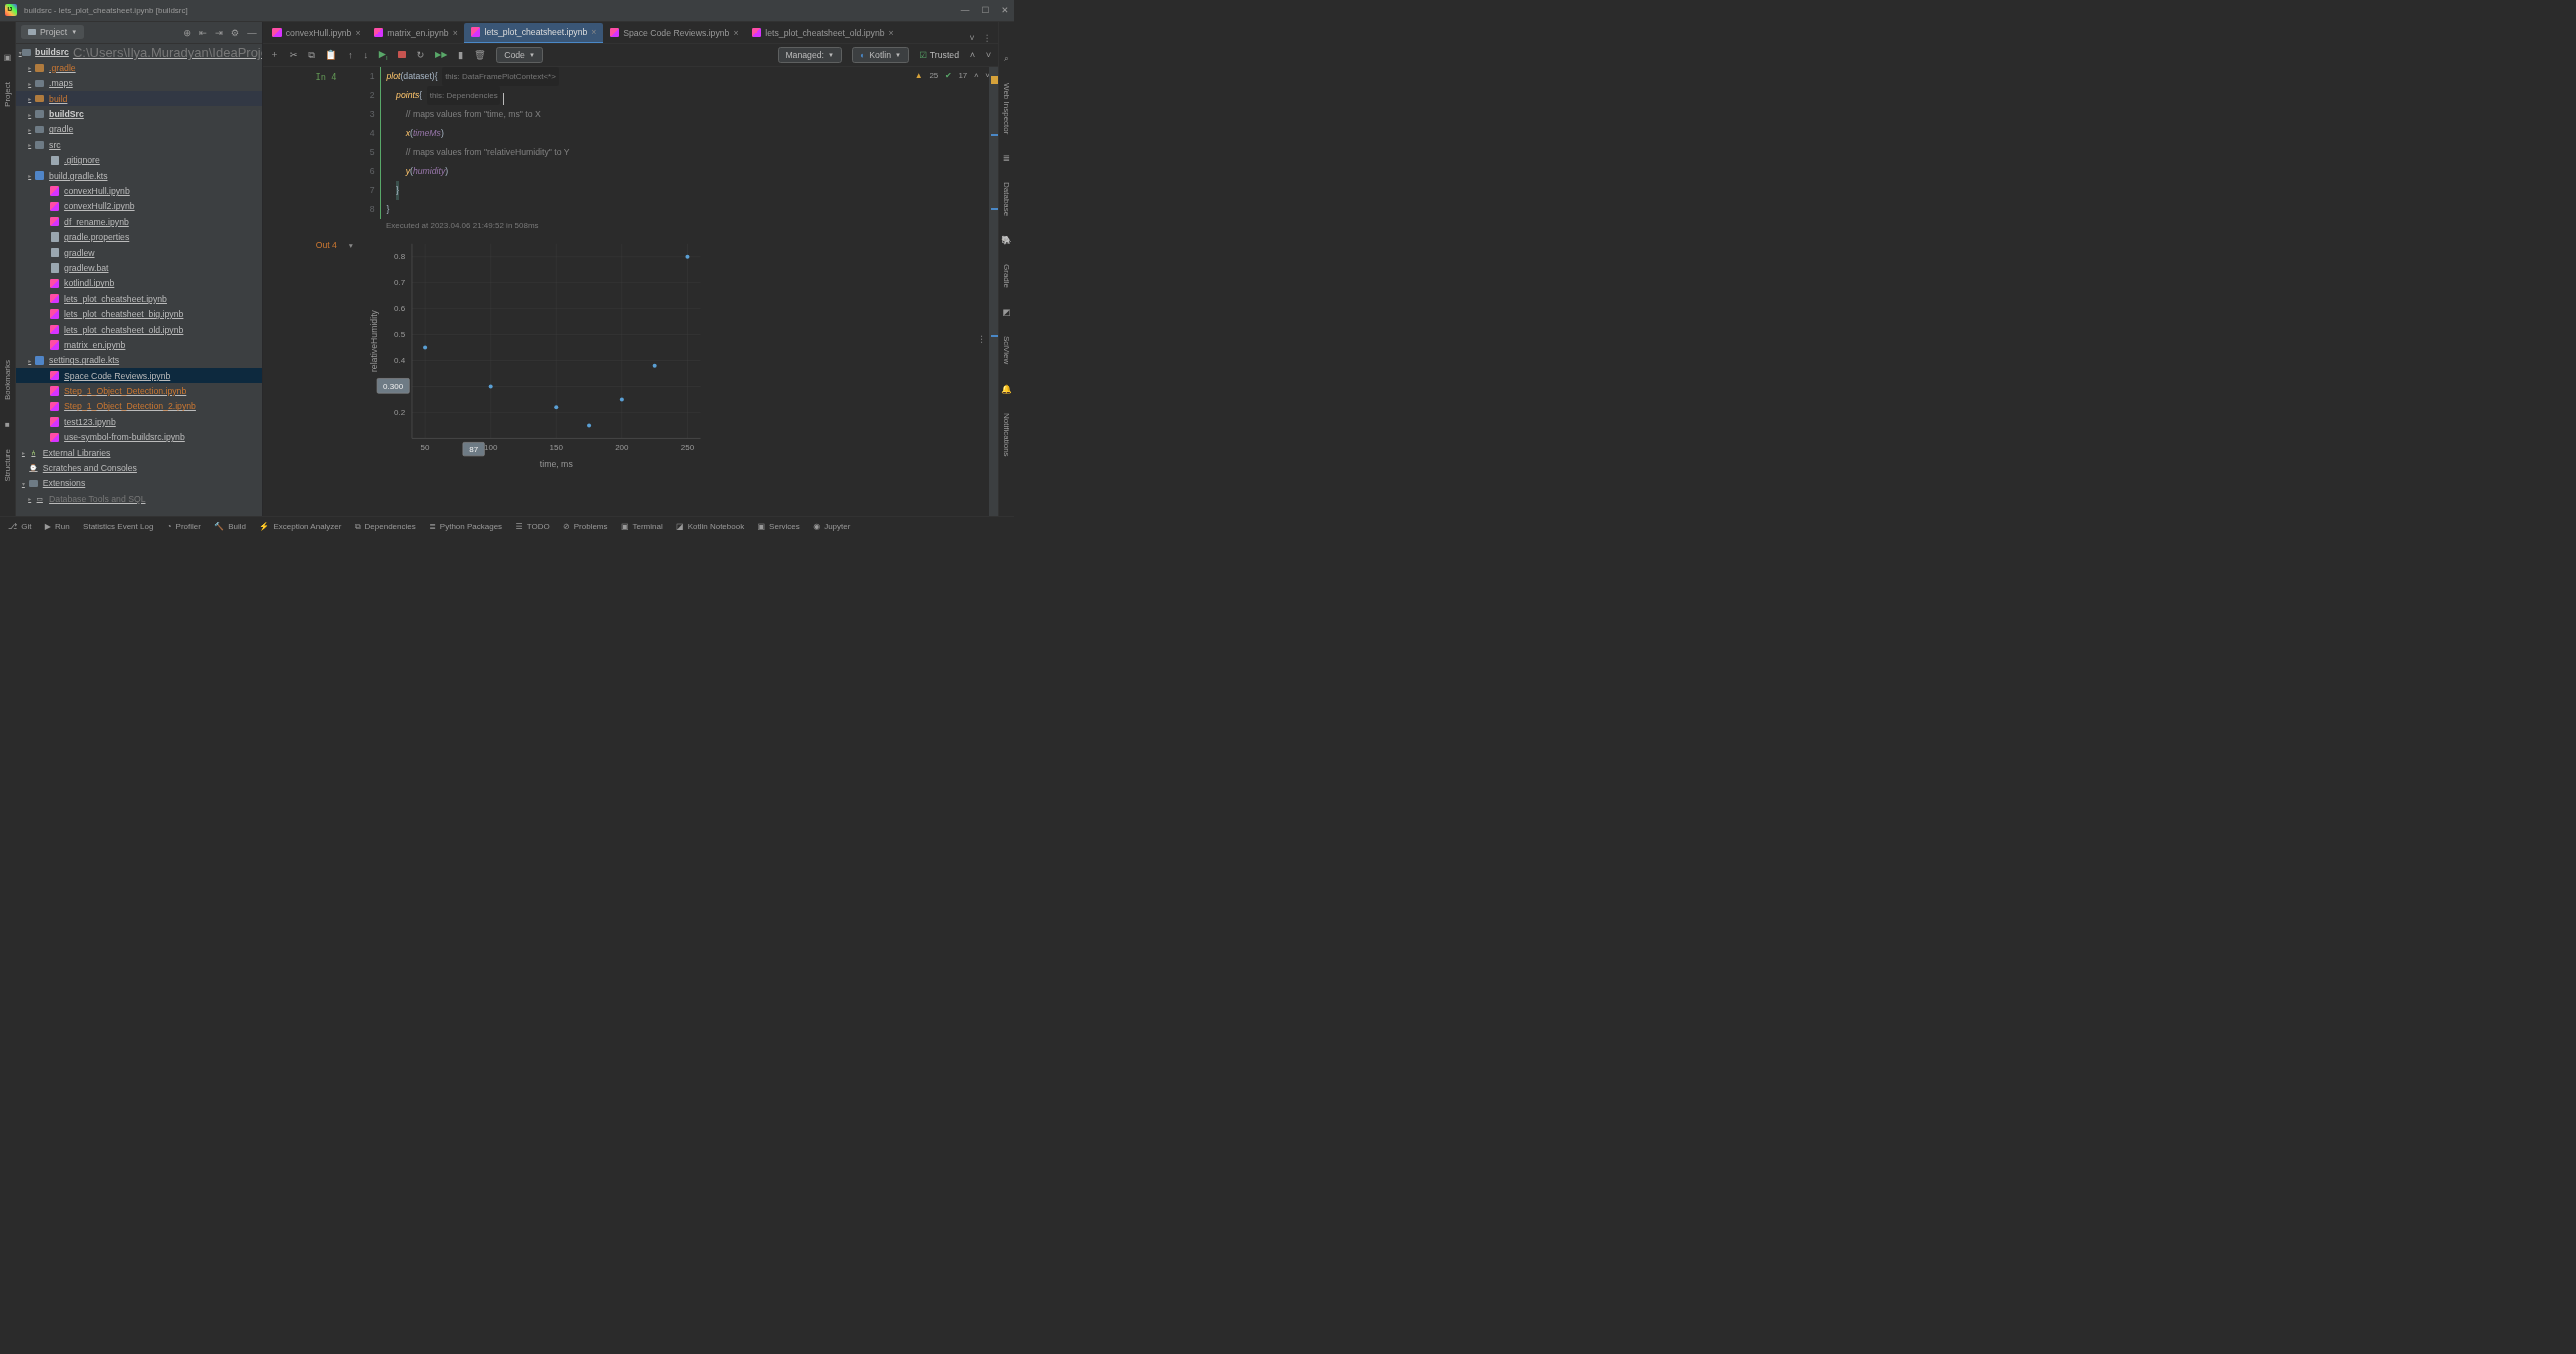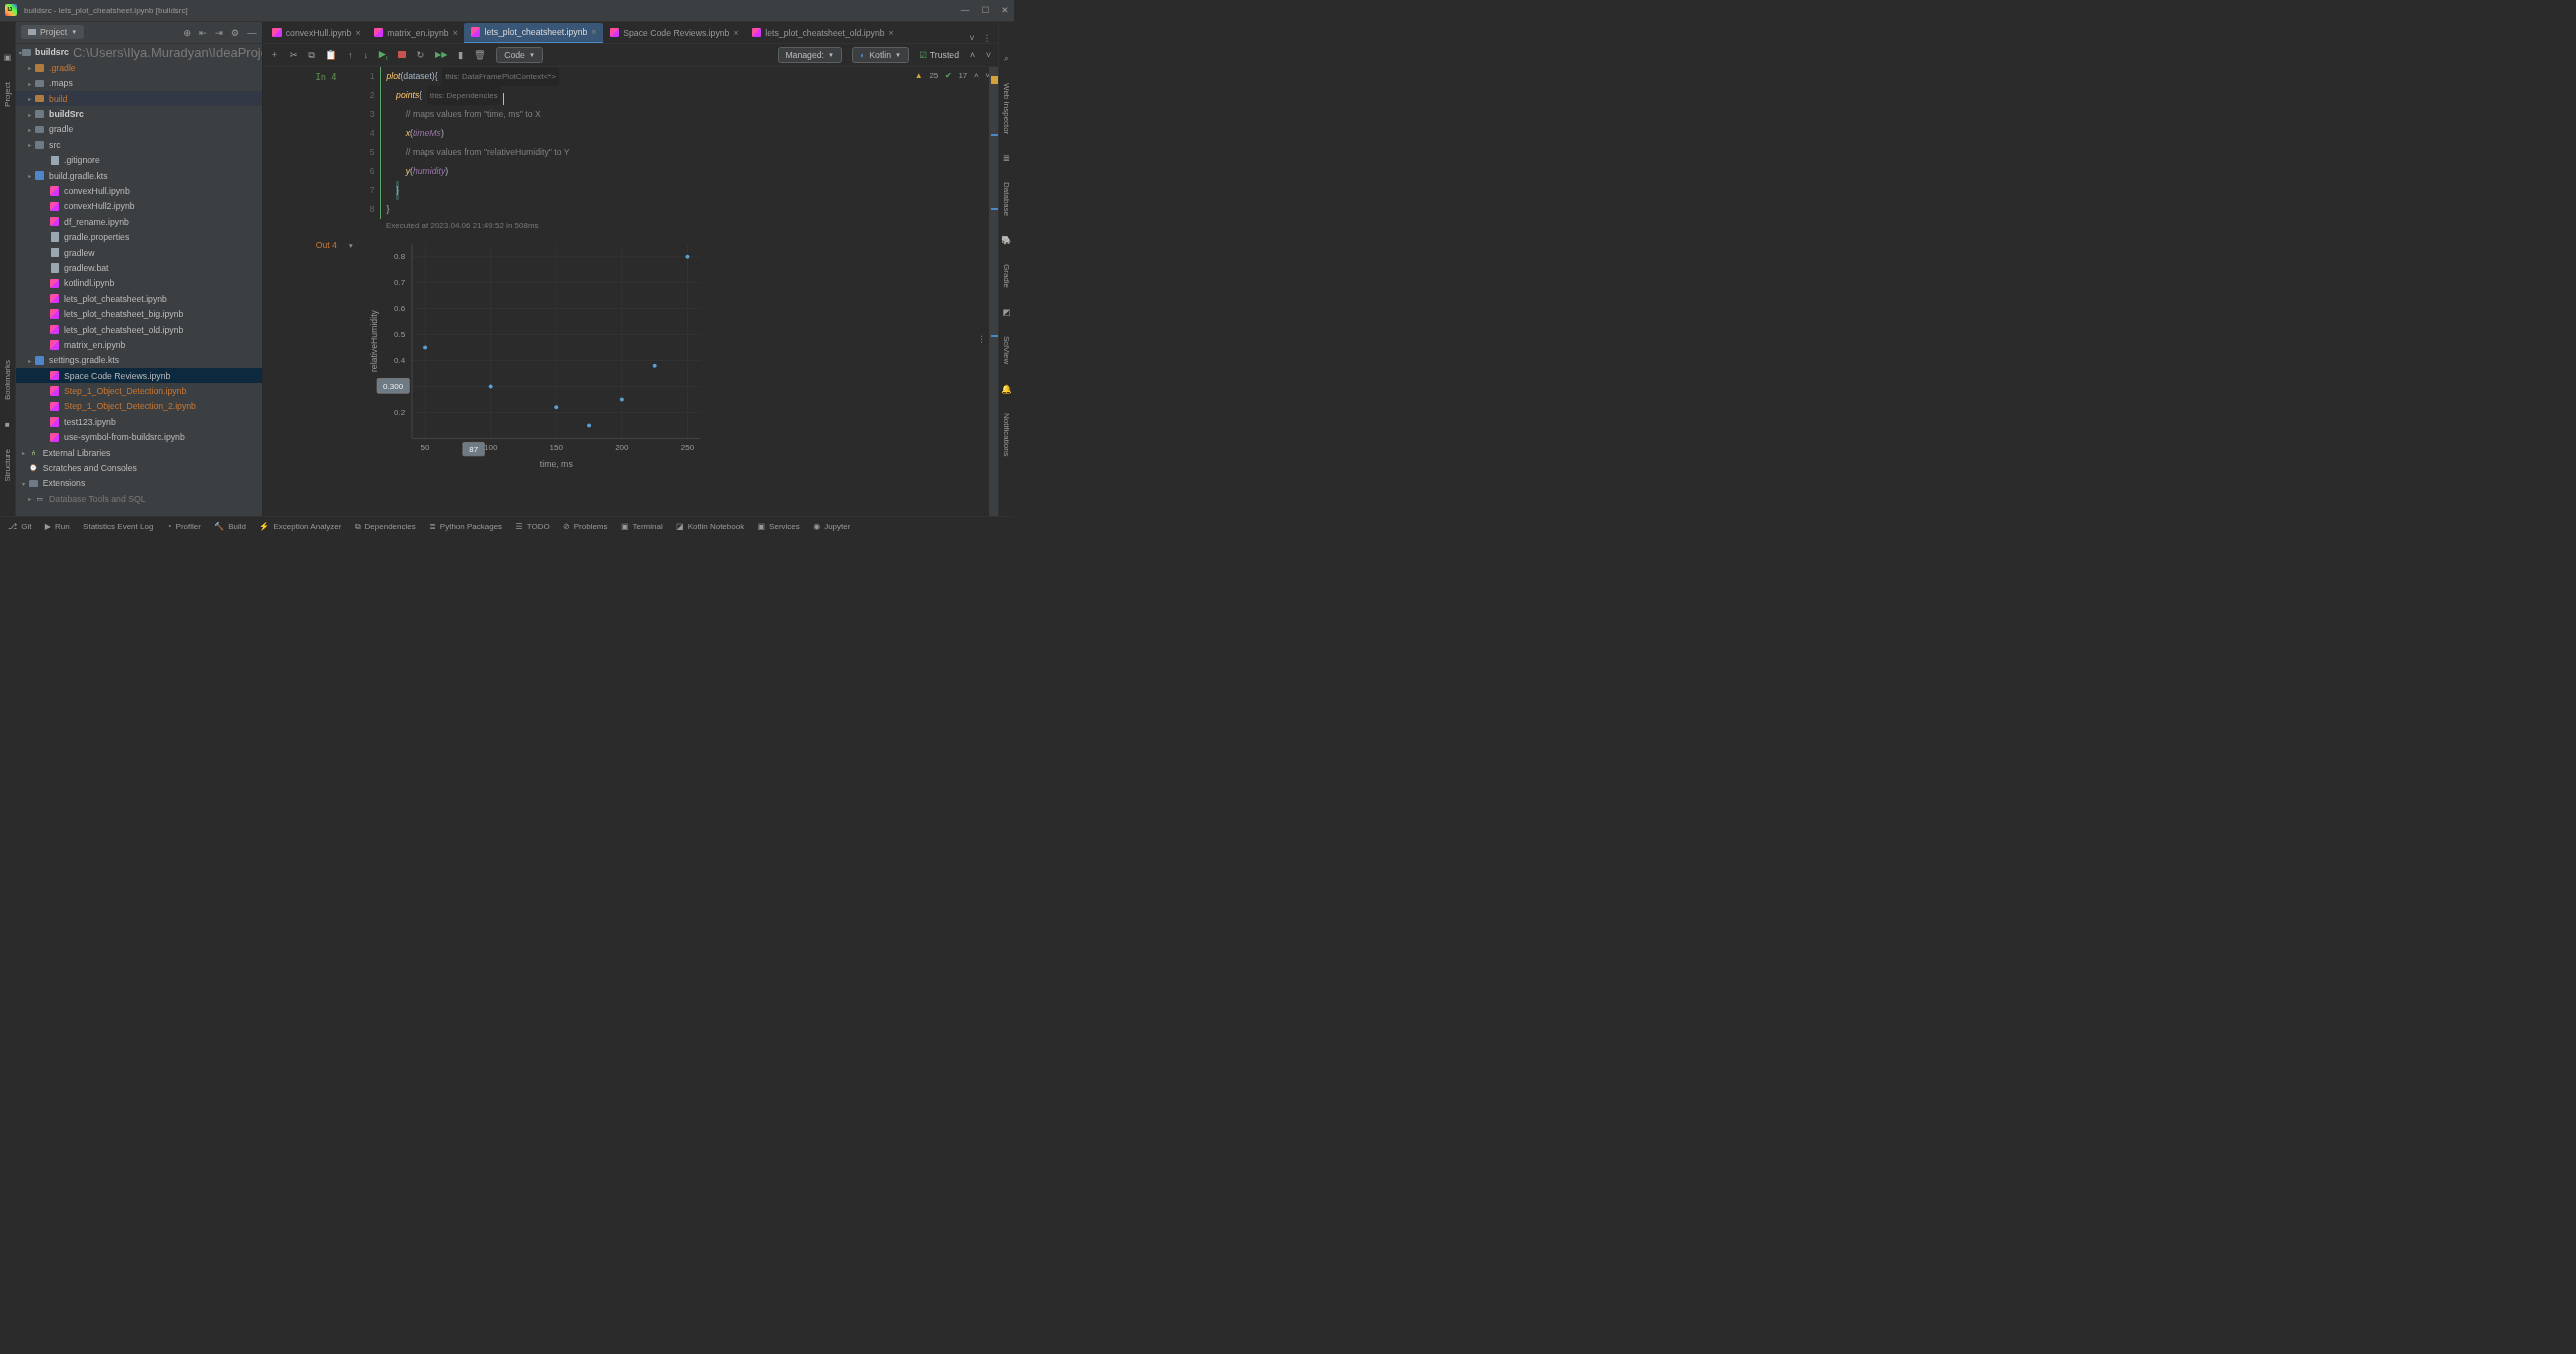--- a/index.html
+++ b/index.html
@@ -18,21 +18,21 @@
 .left-gutter .v-label { writing-mode:vertical-rl; transform:rotate(180deg); color:#999; font-size:8px; cursor:pointer; }
 .left-gutter .v-icon { font-size:8px; color:#999; }
 
 .project-panel { width:247px; background:#3c3f41; border-right:0.7px solid #28282a; display:flex; flex-direction:column; }
 .panel-header { height:22px; display:flex; align-items:center; padding:0 5.4px; border-bottom:0.7px solid #323232; }
 .panel-header .pill { background:#4c5052; border-radius:2.7px; padding:2px 6.7px; display:flex; align-items:center; gap:4px; color:#bbb; }
 .panel-header .pill .folder-ic { width:8px; height:6.7px; background:#9aa7b0; border-radius:0.7px; }
 .panel-header .spacer { flex:1; }
 .panel-header .hicon { color:#999; font-size:9.4px; margin-left:8px; cursor:pointer; }
 
-.tree { flex:1; overflow:auto; padding-top:1.3px; }
+.tree { flex:1; overflow:auto; padding-top:1.3px;text-decoration:underline; }
 .tree-row { display:flex; align-items:center; height:15.4px; padding-left:2.7px; white-space:nowrap; }
 .tree-row.sel { background:#0d293e; }
 .tree-row .chev { width:9.4px; color:#888; font-size:6px; text-align:center; }
 .tree-row .chev.down::before { content:'▾'; }
 .tree-row .chev.right::before { content:'▸'; }
 .tree-row .ic { width:10.7px; height:9.4px; margin-right:4px; display:inline-flex; align-items:center; justify-content:center; font-size:6.7px; }
 .ic-folder { background:#6e7b85; border-radius:1.3px; width:9.4px; height:7.4px; }
 .ic-folder.orange { background:#b07b3e; }
 .ic-nb { background:linear-gradient(135deg,#ff4da6 0%,#ff4da6 50%,#d633ff 50%,#d633ff 100%); width:9.4px; height:9.4px; border-radius:1.3px; }
 .ic-kt { background:#5085c7; width:9.4px; height:9.4px; border-radius:1.3px; }

